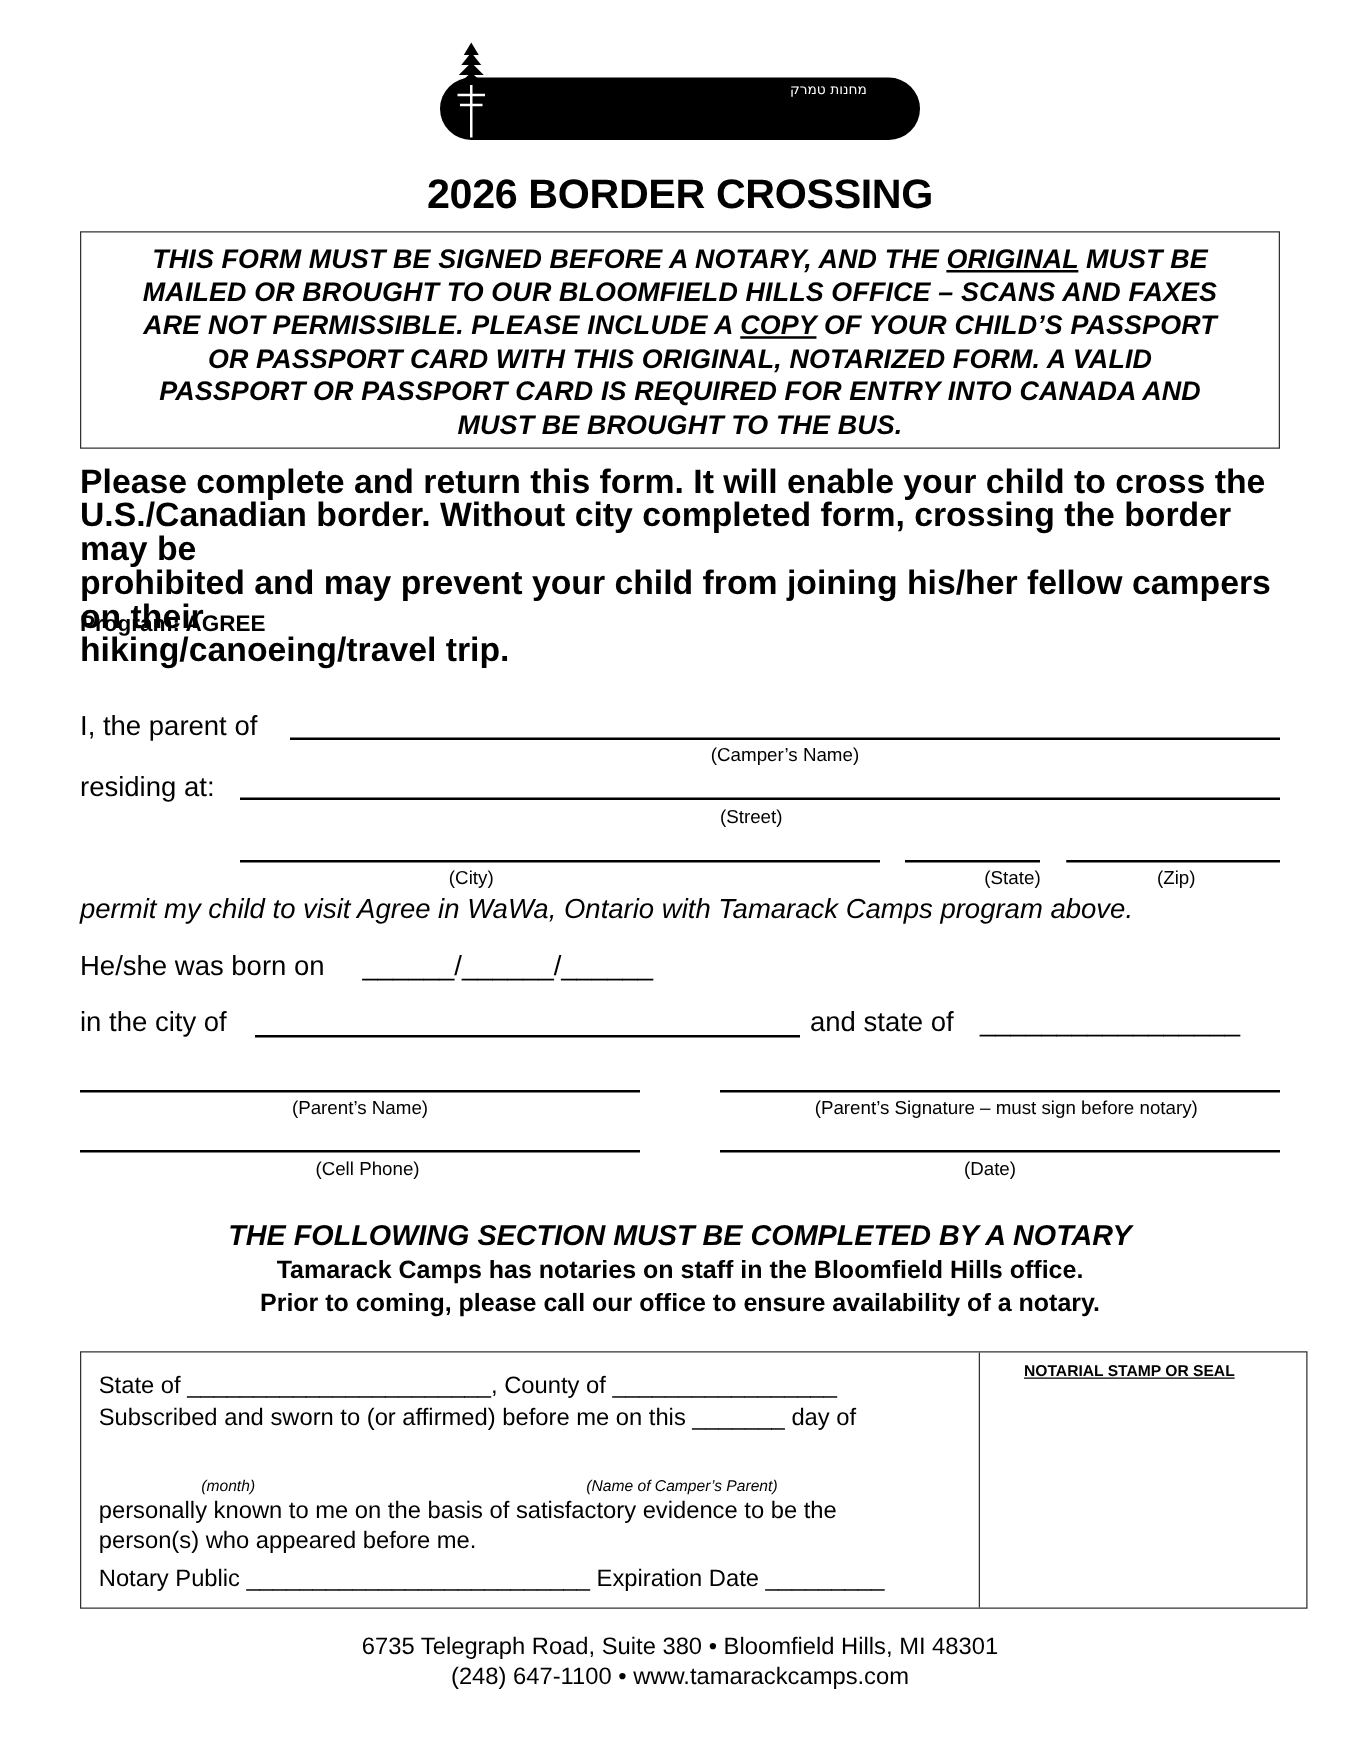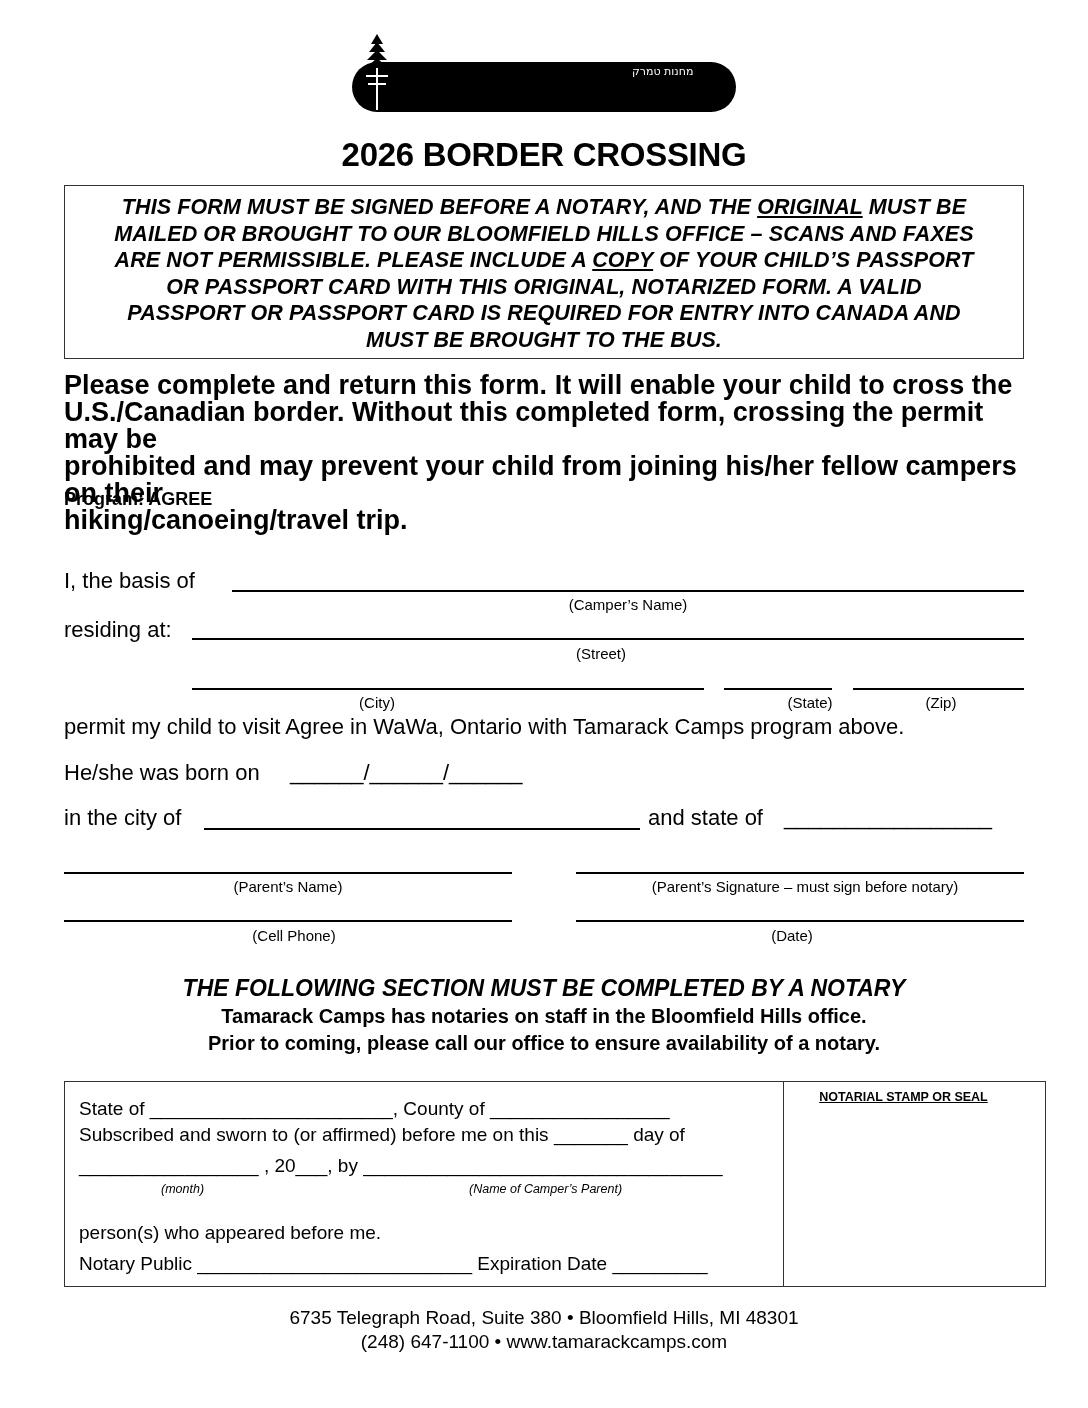--- a/index.html
+++ b/index.html
@@ -57,39 +57,39 @@
   </svg>
   <div class="logo-heb">מחנות טמרק</div>
 </div>
 
 <div class="abs title">2026 BORDER CROSSING</div>
 
 <div class="abs warn">
   <p id="warn-text"><span>THIS FORM MUST BE SIGNED BEFORE A NOTARY, AND THE <u>ORIGINAL</u> MUST BE</span><br><span>MAILED OR BROUGHT TO OUR BLOOMFIELD HILLS OFFICE – SCANS AND FAXES</span><br><span>ARE NOT PERMISSIBLE.  PLEASE INCLUDE A <u>COPY</u> OF YOUR CHILD’S PASSPORT</span><br><span>OR PASSPORT CARD WITH THIS ORIGINAL, NOTARIZED FORM.  A VALID</span><br><span>PASSPORT OR PASSPORT CARD IS REQUIRED FOR ENTRY INTO CANADA AND</span><br><span>MUST BE BROUGHT TO THE BUS.</span></p>
 </div>
 
-<p class="abs intro" id="intro-text"><span>Please complete and return this form.  It will enable your child to cross the</span><br><span>U.S./Canadian border.  Without this completed form, crossing the permit may be</span><br><span>prohibited and may prevent your child from joining his/her fellow campers on their</span><br><span>hiking/canoeing/travel trip.</span></p>
+<p class="abs intro" id="intro-text"><span>Please complete and return this form.  It will enable your child to cross the</span><br><span>U.S./Canadian border.  Without city completed form, crossing the border may be</span><br><span>prohibited and may prevent your child from joining his/her fellow campers on their</span><br><span>hiking/canoeing/travel trip.</span></p>
 <div class="abs program">Program: AGREE</div>
 
-<div class="abs lbl" style="left:64px; top:568px;">I, the basis of</div>
+<div class="abs lbl" style="left:64px; top:568px;">I, the parent of</div>
 <div class="line" style="left:232px; top:590px; width:792px;"></div>
 <div class="cap" style="left:232px; width:792px; top:596px;">(Camper’s Name)</div>
 
 <div class="abs lbl" style="left:64px; top:617px;">residing at:</div>
 <div class="line" style="left:192px; top:638px; width:832px;"></div>
 <div class="cap" style="left:192px; width:818px; top:645px;">(Street)</div>
 
 <div class="line" style="left:192px; top:688px; width:512px;"></div>
 <div class="cap" style="left:192px; width:370px; top:694px;">(City)</div>
 <div class="line" style="left:724px; top:688px; width:108px;"></div>
 <div class="cap" style="left:724px; width:172px; top:694px;">(State)</div>
 <div class="line" style="left:853px; top:688px; width:171px;"></div>
 <div class="cap" style="left:853px; width:176px; top:694px;">(Zip)</div>
 
-<div class="abs lbl" style="left:64px; top:714px;">permit my child to visit Agree in WaWa, Ontario with Tamarack Camps program above.</div>
+<div class="abs lbl" style="left:64px; top:714px;font-style:italic;">permit my child to visit Agree in WaWa, Ontario with Tamarack Camps program above.</div>
 
 <div class="abs lbl" style="left:64px; top:760px;">He/she was born on</div>
 <div class="abs lbl" style="left:290px; top:760px;">______/______/______</div>
 
 <div class="abs lbl" style="left:64px; top:805px;">in the city of</div>
 <div class="line" style="left:204px; top:828px; width:436px;"></div>
 <div class="abs lbl" style="left:648px; top:805px;">and state of</div>
 <div class="abs lbl" style="left:784px; top:805px;">_________________</div>
 
 <div class="line" style="left:64px; top:872px; width:448px;"></div>
@@ -104,21 +104,21 @@
 
 <div class="abs notary-head">THE FOLLOWING SECTION MUST BE COMPLETED BY A NOTARY</div>
 <div class="abs notary-sub" style="top:1005px;">Tamarack Camps has notaries on staff in the Bloomfield Hills office.</div>
 <div class="abs notary-sub" style="top:1032px;">Prior to coming, please call our office to ensure availability of a notary.</div>
 
 <div class="abs nbox">
   <div class="ndiv"></div>
   <div class="nstamp">NOTARIAL STAMP OR SEAL</div>
   <div class="ntext" style="left:14px; top:16px;">State of _______________________, County of _________________</div>
   <div class="ntext" style="left:14px; top:42px;">Subscribed and sworn to (or affirmed) before me on this _______ day of</div>
-  <div class="ntext" style="left:14px; top:73px;">_________________ , 20___, by __________________________________</div>
   <div class="ncap" style="left:96px; top:100px;">(month)</div>
   <div class="ncap" style="left:404px; top:100px;">(Name of Camper’s Parent)</div>
+  <div class="ntext" style="left:14px; top:116px;">personally known to me on the basis of satisfactory evidence to be the</div>
   <div class="ntext" style="left:14px; top:140px;">person(s) who appeared before me.</div>
   <div class="ntext" style="left:14px; top:171px;text-align:right;">Notary Public __________________________ Expiration Date _________</div>
 </div>
 
 <div class="abs footer" style="top:1307px;">6735 Telegraph Road, Suite 380 • Bloomfield Hills, MI 48301</div>
 <div class="abs footer" style="top:1331px;">(248) 647-1100 •  www.tamarackcamps.com</div>
 
 </body></html>

